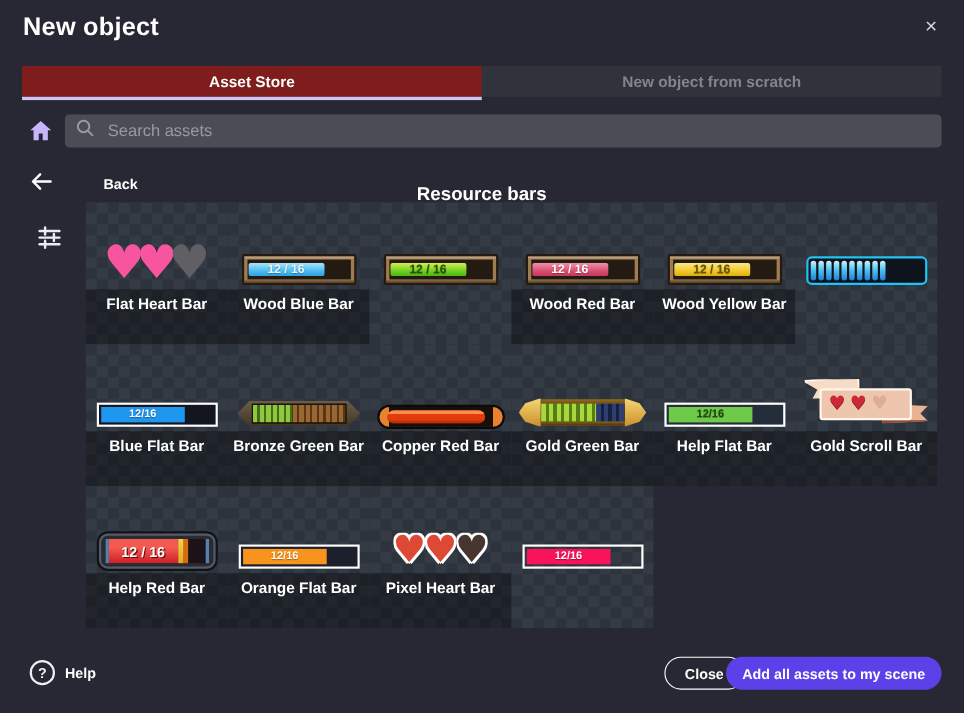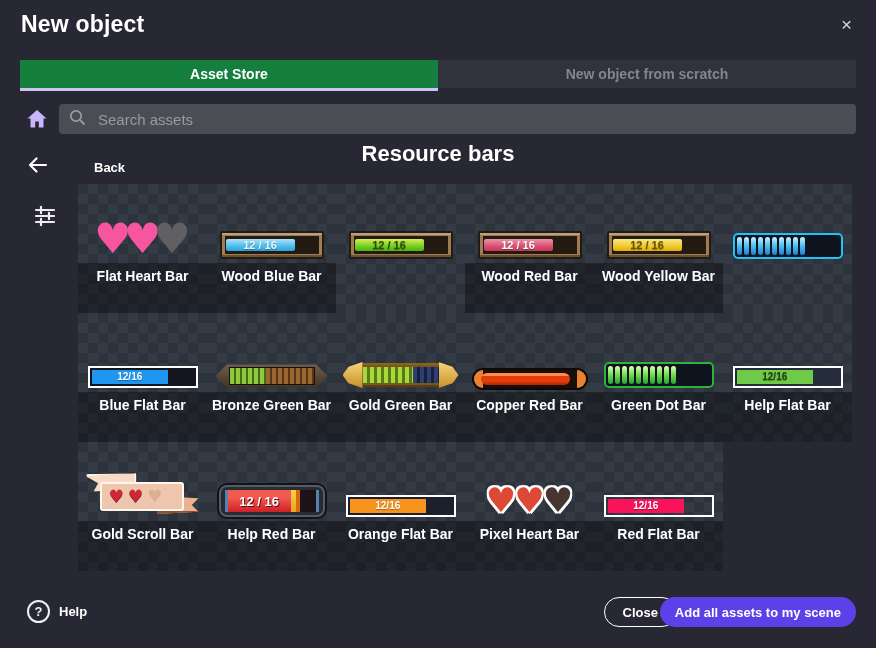--- a/index.html
+++ b/index.html
@@ -6,37 +6,37 @@
     font-family:"Liberation Sans",sans-serif;-webkit-font-smoothing:antialiased;}
   .dialog{position:relative;width:876px;height:648px;background:#272833;}
 
   
   .title{position:absolute;left:21px;top:11px;font-size:23px;font-weight:bold;color:#ffffff;letter-spacing:.2px;}
   .close-x{position:absolute;right:24px;top:15px;color:#d4d5da;font-size:19px;line-height:1;cursor:pointer;}
 
   
   .tabs{position:absolute;left:20px;right:20px;top:60px;height:28px;display:flex;}
   .tab{flex:1;display:flex;align-items:center;justify-content:center;font-size:14px;font-weight:bold;cursor:pointer;}
-  .tab.active{background:#15803d;color:#ffffff;}
+  .tab.active{background:#7f1d1d;color:#ffffff;}
   .tab.inactive{background:#31333c;color:#84858c;}
   .tab-underline{position:absolute;left:20px;top:88px;width:418px;height:3px;background:#cfc2f7;}
 
   
   .home-btn{position:absolute;left:26px;top:108px;width:22px;height:22px;cursor:pointer;}
   .search-box{position:absolute;left:59px;right:20px;top:104px;height:30px;background:#4b4c54;border-radius:4px;
     display:flex;align-items:center;padding:0 10px;box-sizing:border-box;}
   .search-box svg{margin-right:10px;flex:none;}
   input.search{background:transparent;border:none;outline:none;color:#e8e8ec;font-size:15px;width:100%;
     font-family:"Liberation Sans",sans-serif;}
   input.search::placeholder{color:#989aa2;}
 
   
   .back-btn{position:absolute;left:27px;top:156px;display:flex;align-items:center;gap:10px;color:#fff;cursor:pointer;}
   .back-label{font-size:13px;font-weight:bold;padding-left:36px;}
-  .section-title{position:absolute;left:0;right:0;top:141px;text-align:center;font-size:22px;font-weight:bold;color:#fff;}
+  .section-title{position:absolute;left:0;right:0;top:167px;text-align:center;font-size:17px;font-weight:bold;color:#fff;}
 
   
   .filter-btn{position:absolute;left:33px;top:204px;width:24px;height:24px;cursor:pointer;}
 
   
   .grid{position:absolute;left:78px;top:184px;width:774px;display:flex;flex-wrap:wrap;}
   .tile{width:129px;height:129px;cursor:pointer;
     background:conic-gradient(#353b45 25%,#2d333c 0 50%,#353b45 0 75%,#2d333c 0) 0 0/20px 20px;}
   .tile-art{height:79px;display:flex;align-items:flex-end;justify-content:center;padding-bottom:4px;box-sizing:border-box;}
   .tile-label{height:50px;background:rgba(7,9,13,.42);color:#fff;font-size:14px;font-weight:bold;
@@ -262,55 +262,38 @@
             <div class="seg-strip">
               <div class="seg-g" style="width:44%"></div>
               <div class="seg-r"></div>
             </div>
           </div>
         </div>
         <div class="tile-label">Bronze Green Bar</div>
       </div>
       <div class="tile">
         <div class="tile-art">
+          <div class="copper">
+            <div class="copper-fill" style="width:80%"></div>
+          </div>
+        </div>
+        <div class="tile-label">Copper Red Bar</div>
+      </div>
+      <div class="tile">
+        <div class="tile-art">
           <div class="gold">
             <div class="gcap gl"></div>
             <div class="gmid">
               <div class="gseg" style="width:66%"></div>
               <div class="grest"></div>
             </div>
             <div class="gcap gr"></div>
           </div>
         </div>
         <div class="tile-label">Gold Green Bar</div>
-      </div>
-      <div class="tile">
-        <div class="tile-art">
-          <div class="copper">
-            <div class="copper-fill" style="width:80%"></div>
-          </div>
-        </div>
-        <div class="tile-label">Copper Red Bar</div>
-      </div>
-      <div class="tile">
-        <div class="tile-art">
-          <div class="dot-frame" style="border-color:#2fb13f">
-            <span class="pill" style="background:linear-gradient(180deg,#dcffc4,#7ade52 45%,#22a32e)"></span>
-            <span class="pill" style="background:linear-gradient(180deg,#dcffc4,#7ade52 45%,#22a32e)"></span>
-            <span class="pill" style="background:linear-gradient(180deg,#dcffc4,#7ade52 45%,#22a32e)"></span>
-            <span class="pill" style="background:linear-gradient(180deg,#dcffc4,#7ade52 45%,#22a32e)"></span>
-            <span class="pill" style="background:linear-gradient(180deg,#dcffc4,#7ade52 45%,#22a32e)"></span>
-            <span class="pill" style="background:linear-gradient(180deg,#dcffc4,#7ade52 45%,#22a32e)"></span>
-            <span class="pill" style="background:linear-gradient(180deg,#dcffc4,#7ade52 45%,#22a32e)"></span>
-            <span class="pill" style="background:linear-gradient(180deg,#dcffc4,#7ade52 45%,#22a32e)"></span>
-            <span class="pill" style="background:linear-gradient(180deg,#dcffc4,#7ade52 45%,#22a32e)"></span>
-            <span class="pill" style="background:linear-gradient(180deg,#dcffc4,#7ade52 45%,#22a32e)"></span>
-          </div>
-        </div>
-        <div class="tile-label">Green Dot Bar</div>
       </div>
       <div class="tile">
         <div class="tile-art">
           <div class="flat-frame" style="background:#262d3a">
             <div class="flat-fill" style="width:75%;background:#70ca49">
               <span class="bar-text sm" style="color:#20430f">12/16</span>
             </div>
           </div>
         </div>
         <div class="tile-label">Help Flat Bar</div>
@@ -364,21 +347,20 @@
         <div class="tile-label">Pixel Heart Bar</div>
       </div>
       <div class="tile">
         <div class="tile-art">
           <div class="flat-frame" style="background:transparent">
             <div class="flat-fill" style="width:75%;background:#f8135b">
               <span class="bar-text sm" style="color:#ffffff">12/16</span>
             </div>
           </div>
         </div>
-        <div class="tile-label">Red Flat Bar</div>
       </div>
     </div>
 
   <div class="footer-help">
     <span class="help-circle">?</span>
     <span class="help-label">Help</span>
   </div>
   <button class="btn-close">Close</button>
   <button class="btn-add">Add all assets to my scene</button>
 

